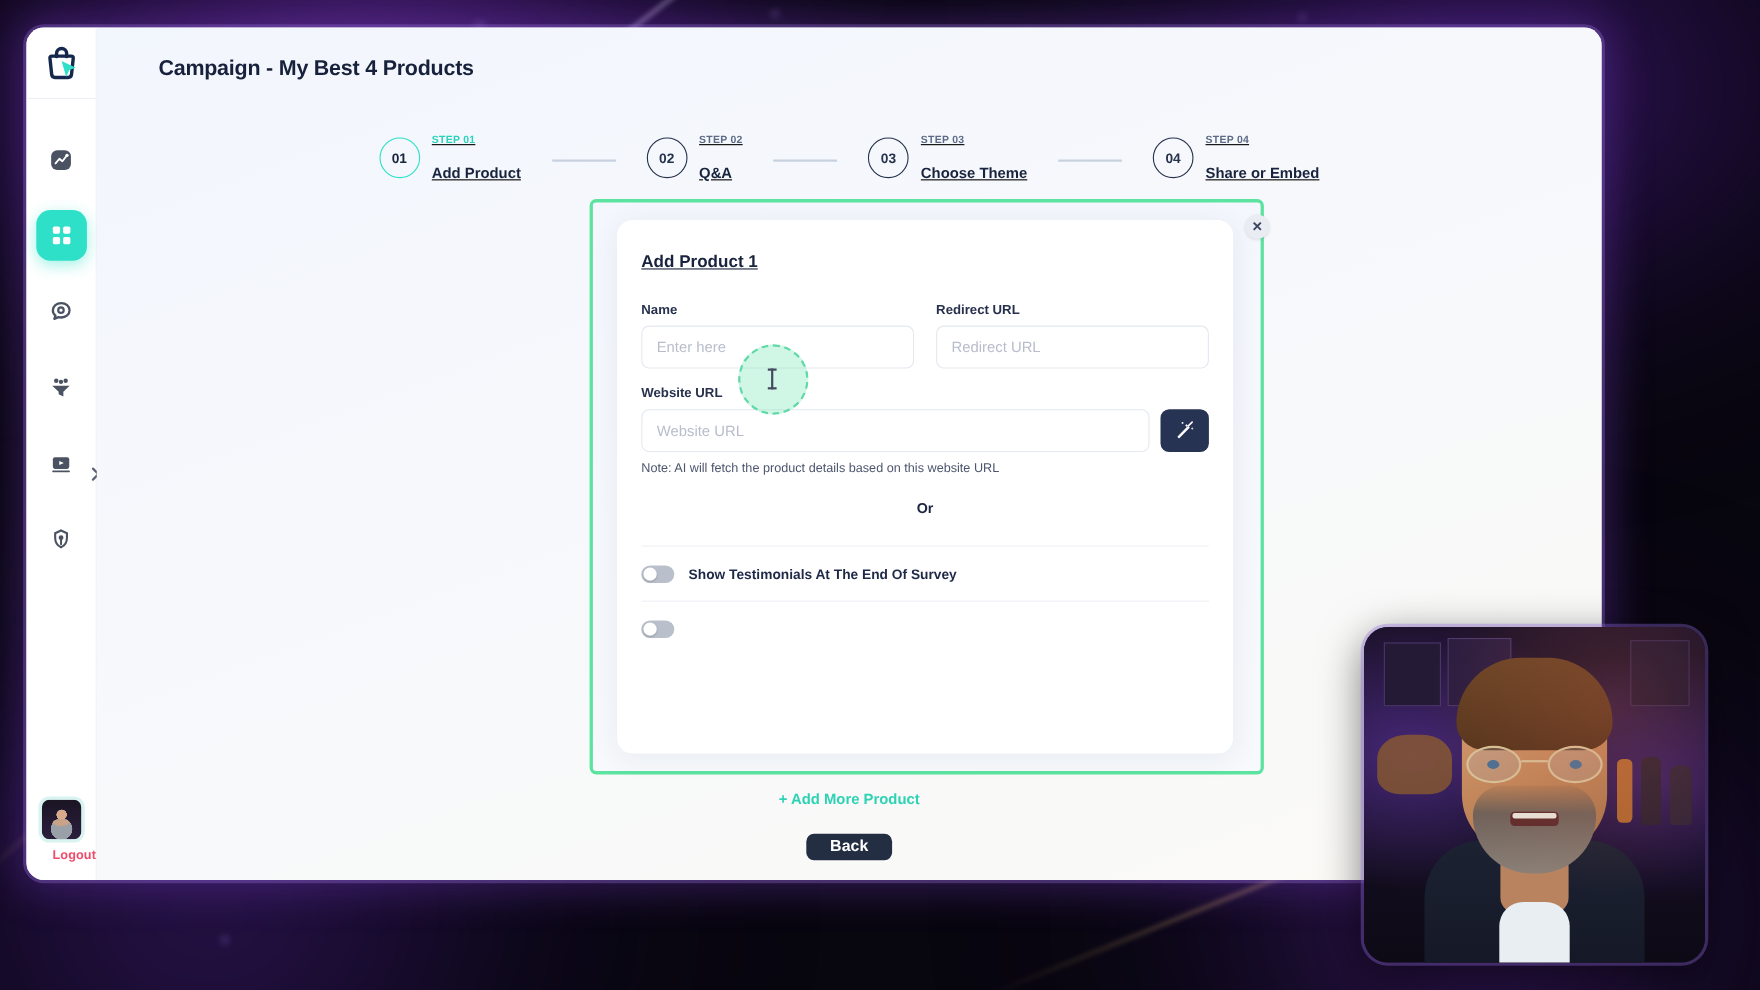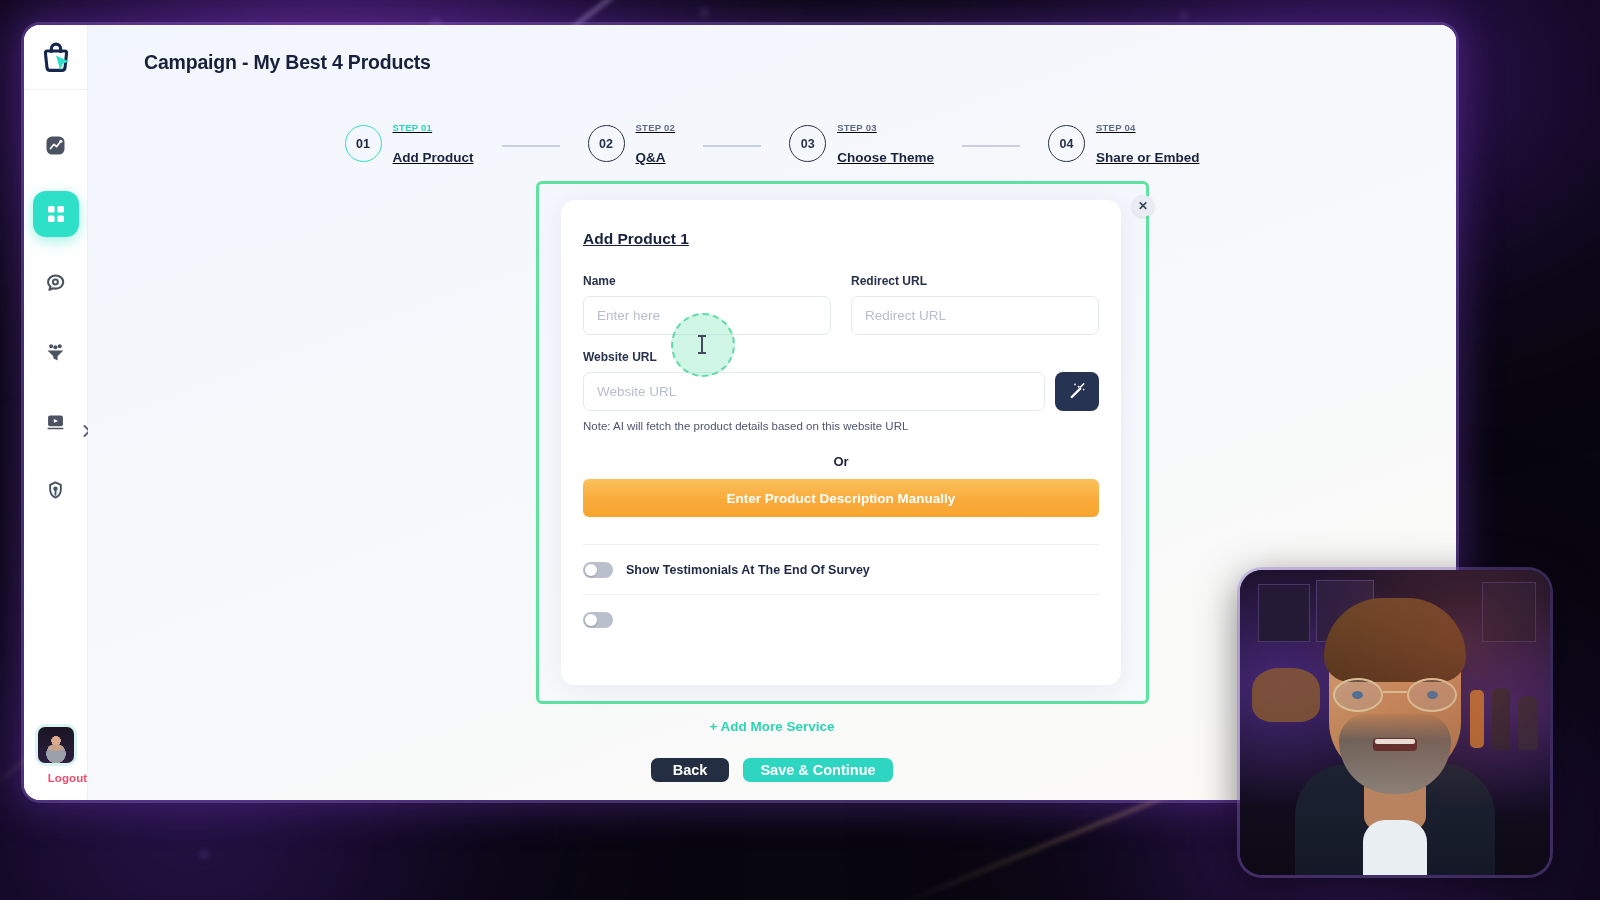--- a/index.html
+++ b/index.html
@@ -573,42 +573,40 @@
               <path d="M16.6 6.6 l.4 1 1 .4 -1 .4 -.4 1 -.4 -1 -1 -.4 1 -.4 Z" fill="#ffffff"></path>
               <circle cx="7.4" cy="2.6" r=".9" fill="#ffffff"></circle>
             </svg>
           </button>
         </div>
 
         <div class="note-text">Note: AI will fetch the product details based on this website URL</div>
 
         <div class="or-text">Or</div>
 
-        <button id="manual-button">Enter Product Description Manually</button>
 
         <div class="divider"></div>
 
         <div class="toggle-row">
           <div class="toggle"></div>
           <span class="toggle-label">Show Testimonials At The End Of Survey</span>
         </div>
 
         <div class="divider" style="margin-top:0"></div>
 
         <div class="toggle-row">
           <div class="toggle"></div>
         </div>
 
       </div>
 
-      <div id="add-more-product">+ Add More Service</div>
+      <div id="add-more-product">+ Add More Product</div>
 
       <div id="footer-actions">
         <button class="btn" id="back-button">Back</button>
-        <button class="btn" id="save-continue-button">Save &amp; Continue</button>
       </div>
 
       <div id="cursor-highlight"></div>
       <div id="text-cursor">
           <span></span>
         </div>
 
     </div>
   </div>
 

